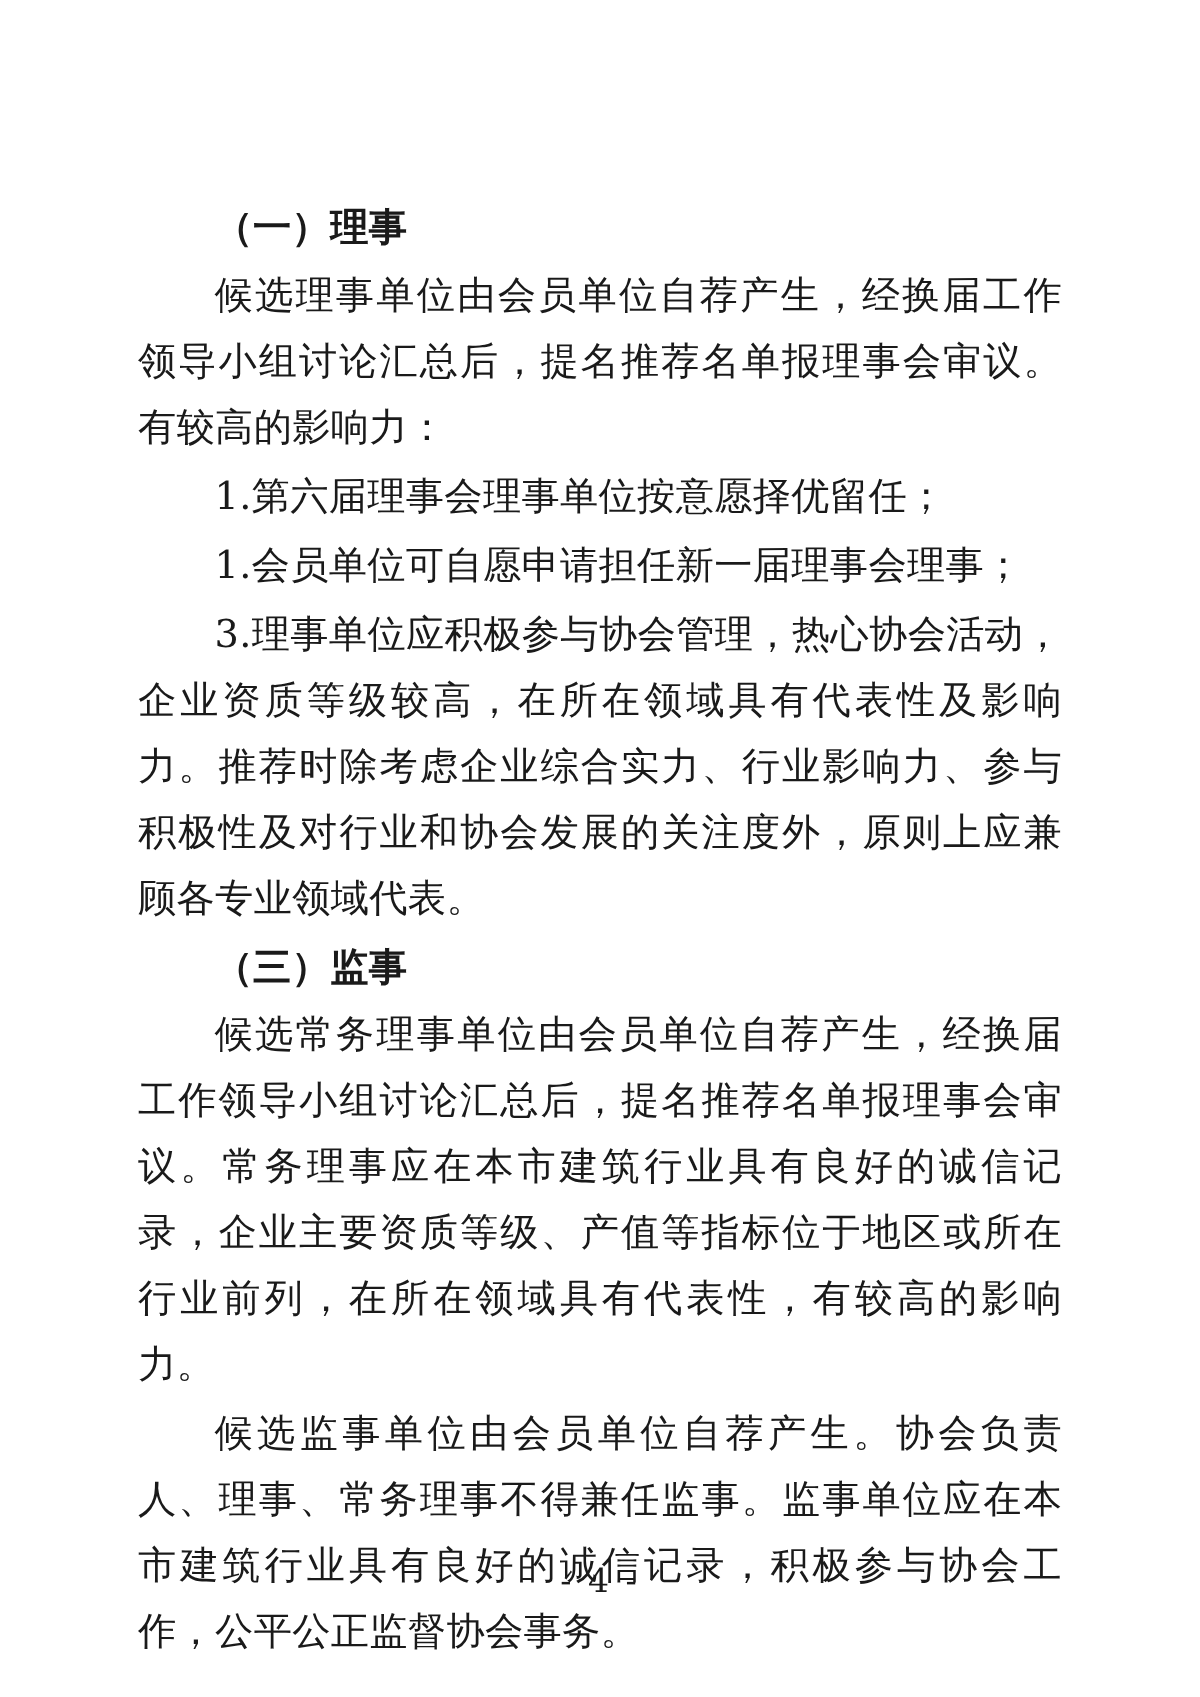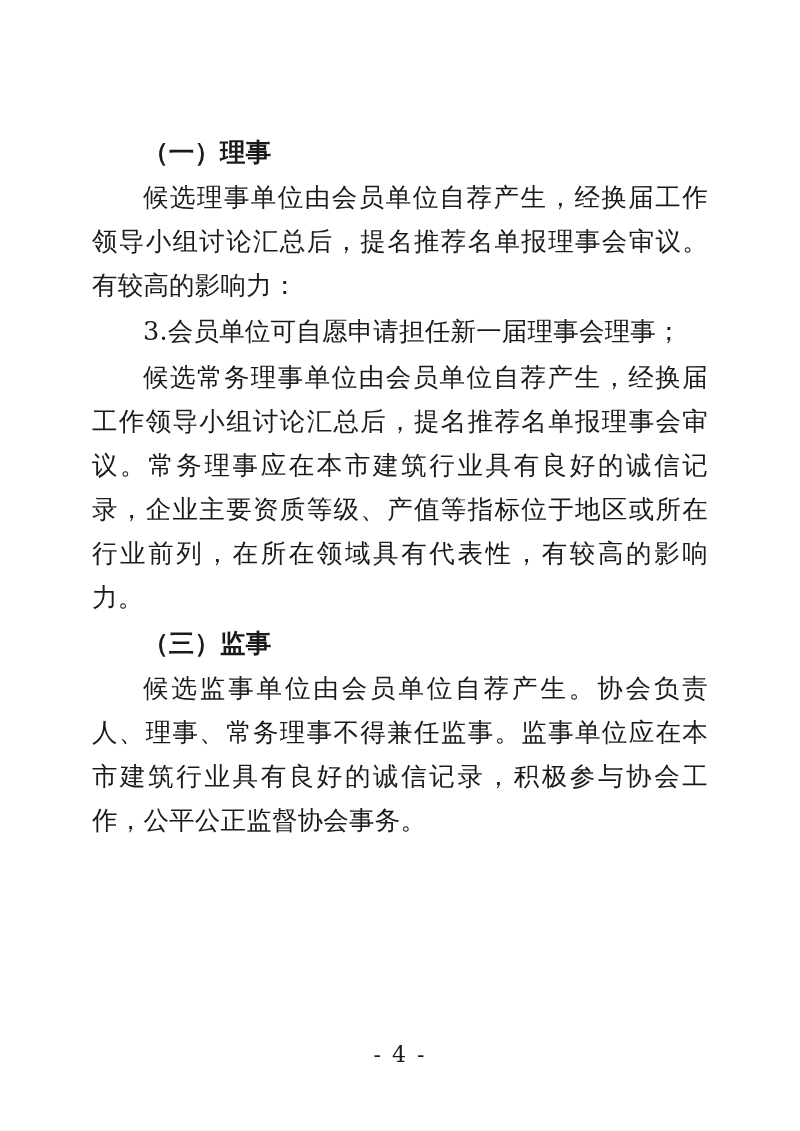--- a/index.html
+++ b/index.html
@@ -59,27 +59,29 @@
 </head>
 <body>
 
 <div class="page">
   <div class="doc-body">
 
     <p class="para heading">（一）理事</p>
 
     <p class="para indent">候选理事单位由会员单位自荐产生，经换届工作领导小组讨论汇总后，提名推荐名单报理事会审议。有较高的影响力：</p>
 
+    <p class="para indent">1.第六届理事会理事单位按意愿择优留任；</p>
 
-    <p class="para indent">3.会员单位可自愿申请担任新一届理事会理事；</p>
+    <p class="para indent">1.会员单位可自愿申请担任新一届理事会理事；</p>
+
+    <p class="para indent">3.理事单位应积极参与协会管理，热心协会活动，企业资质等级较高，在所在领域具有代表性及影响力。推荐时除考虑企业综合实力、行业影响力、参与积极性及对行业和协会发展的关注度外，原则上应兼顾各专业领域代表。</p>
 
 
+    <p class="para heading">（三）监事</p>
 
     <p class="para indent">候选常务理事单位由会员单位自荐产生，经换届工作领导小组讨论汇总后，提名推荐名单报理事会审议。常务理事应在本市建筑行业具有良好的诚信记录，企业主要资质等级、产值等指标位于地区或所在行业前列，在所在领域具有代表性，有较高的影响力。</p>
-
-    <p class="para heading">（三）监事</p>
 
     <p class="para indent">候选监事单位由会员单位自荐产生。协会负责人、理事、常务理事不得兼任监事。监事单位应在本市建筑行业具有良好的诚信记录，积极参与协会工作，公平公正监督协会事务。</p>
 
   </div>
 </div>
 
 <div class="footer">- 4 -</div>
 
 </body></html>

